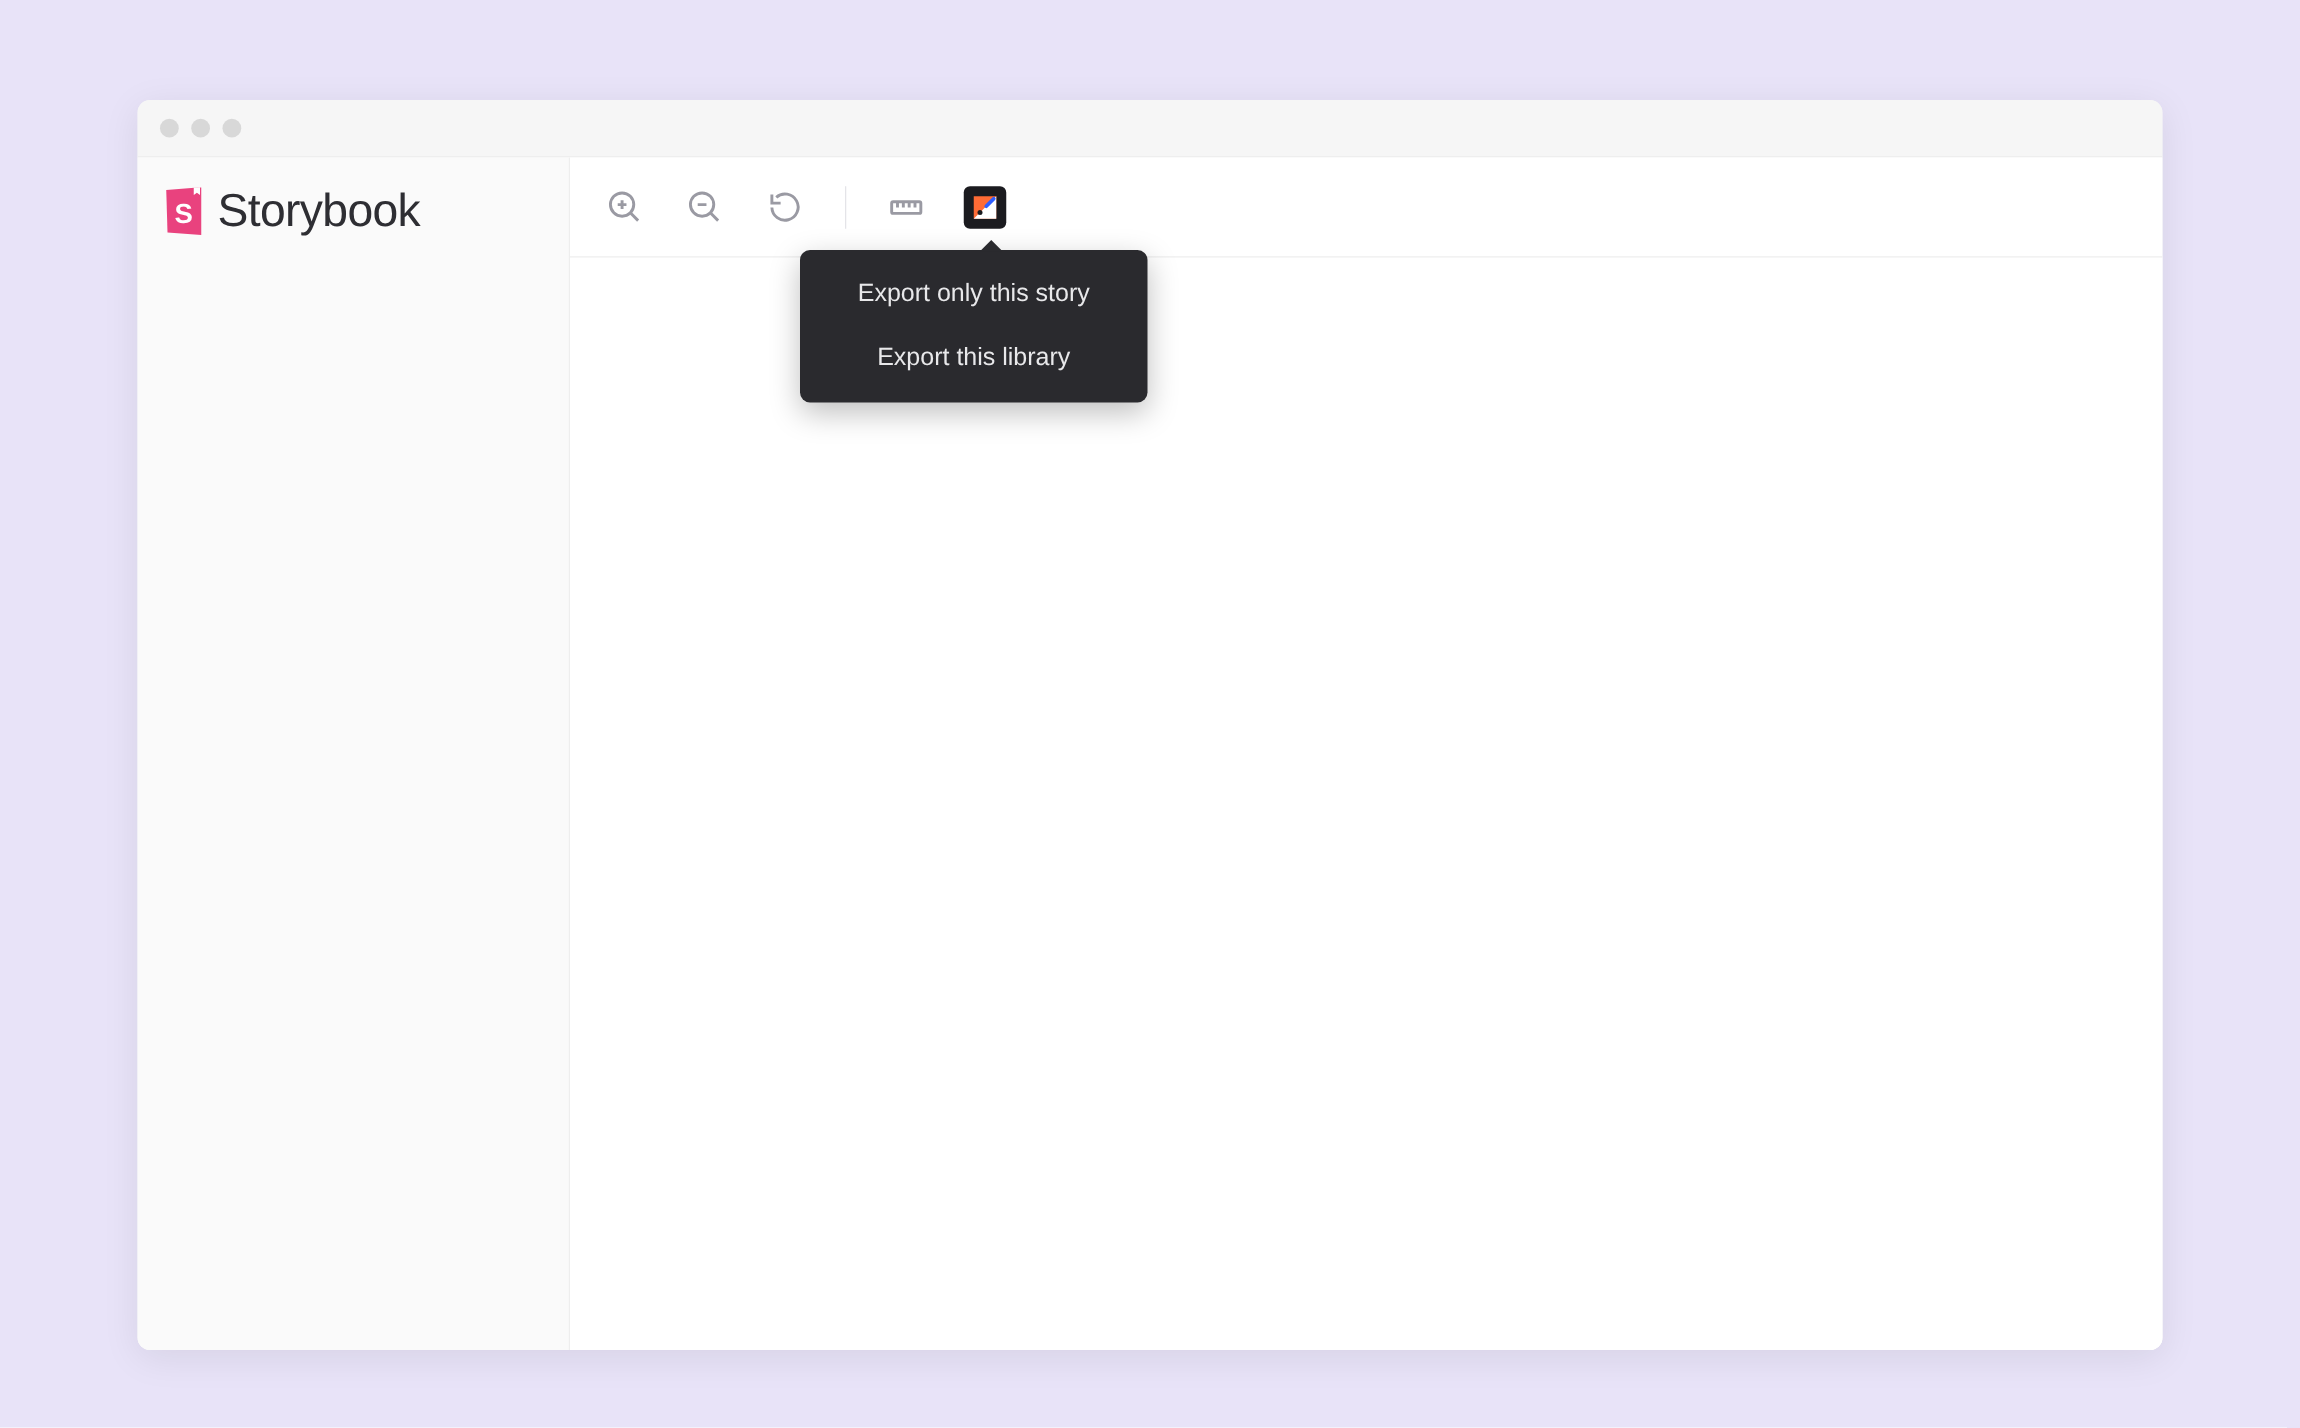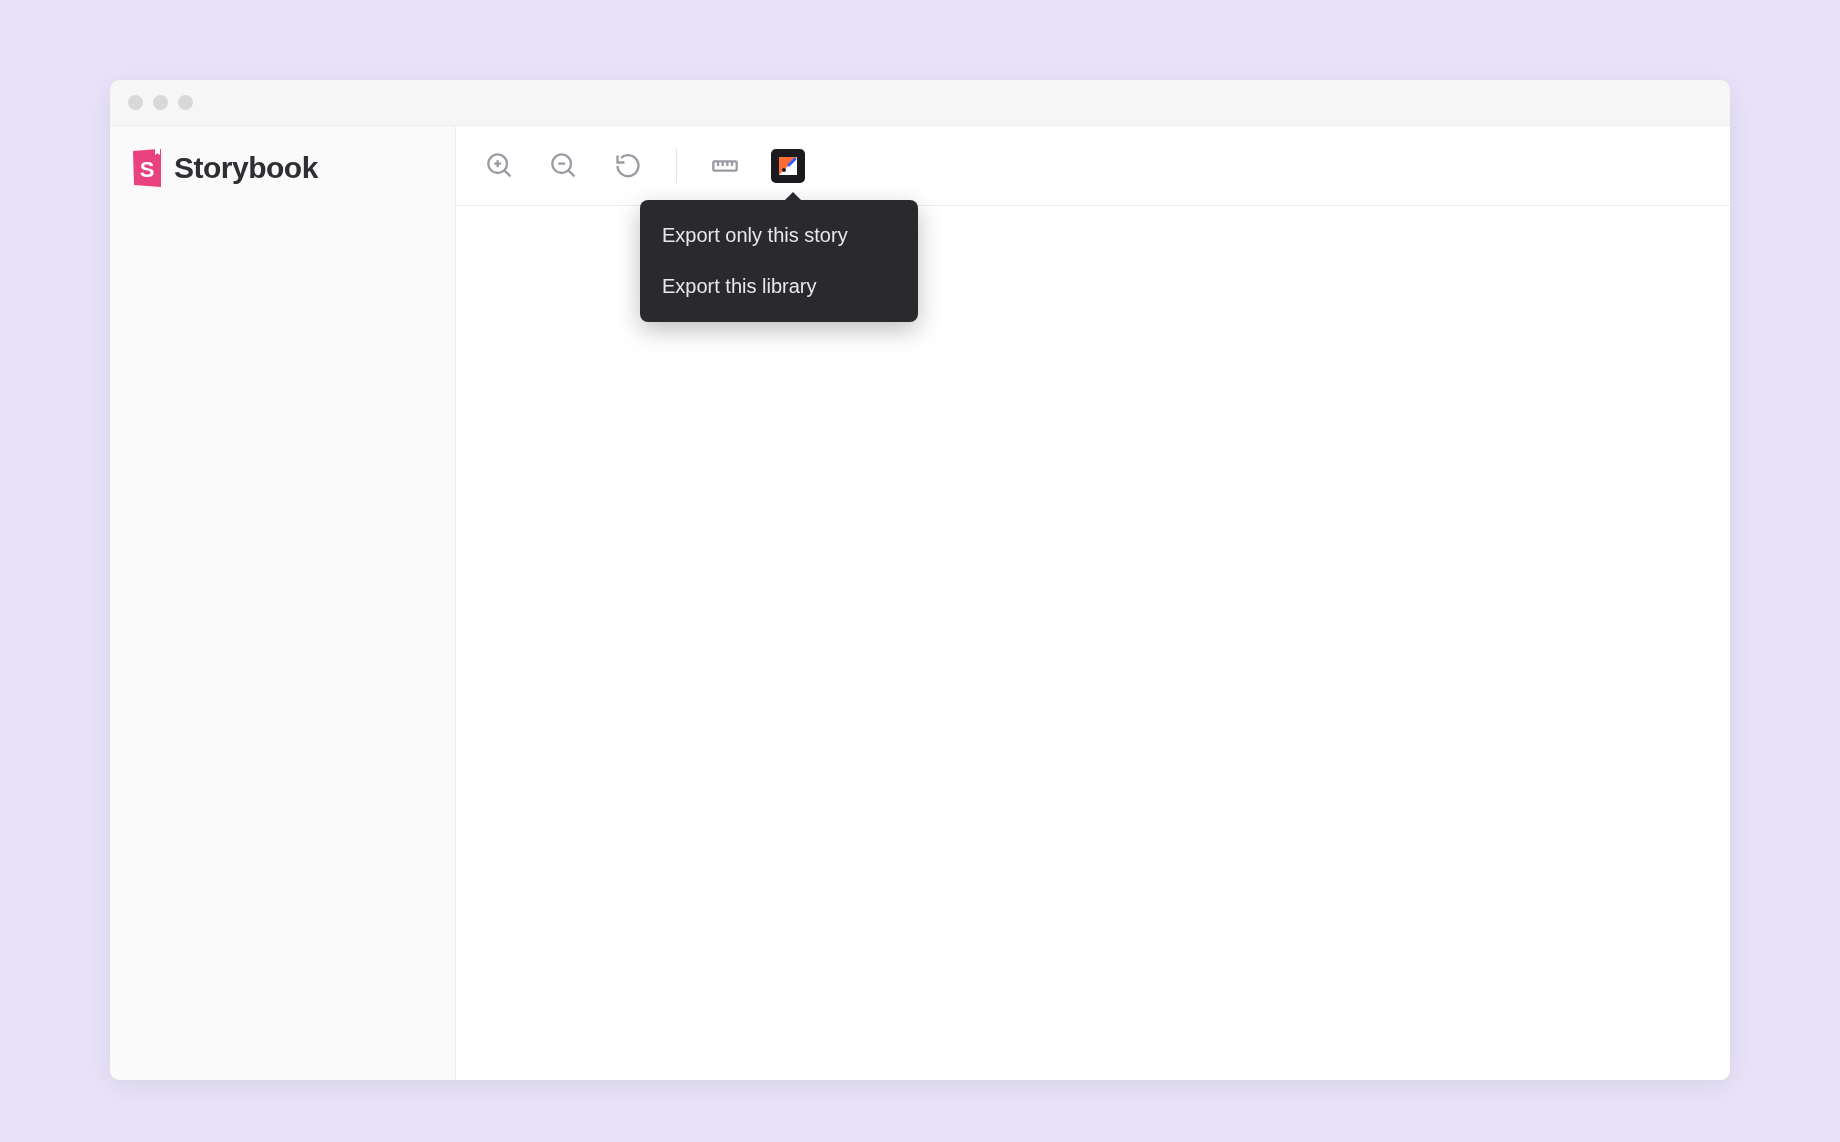--- a/index.html
+++ b/index.html
@@ -53,22 +53,22 @@
       align-items: center;
       gap: 10px;
     }
     .brand-logo {
       width: 34px;
       height: 40px;
       position: relative;
     }
     .brand-logo svg { display: block; }
     .brand-text {
-      font-size: 30px;
-      font-weight: 700;
+      font-size: 37px;
+      font-weight: 400;
       color: #2e2e33;
       letter-spacing: -0.5px;
     }
     .main-panel {
       flex: 1;
       background: #ffffff;
       border-left: 1px solid #eeeeee;
       display: flex;
       flex-direction: column;
     }
@@ -110,20 +110,21 @@
     }
     .dropdown {
       position: absolute;
       top: 74px;
       left: 184px;
       background: #2a2a2e;
       border-radius: 8px;
       padding: 10px 0;
       min-width: 278px;
       box-shadow: 0 8px 24px rgba(0,0,0,0.25);
+      text-align: center;
     }
     .dropdown::before {
       content: "";
       position: absolute;
       top: -8px;
       left: 144px;
       width: 0;
       height: 0;
       border-left: 9px solid transparent;
       border-right: 9px solid transparent;

